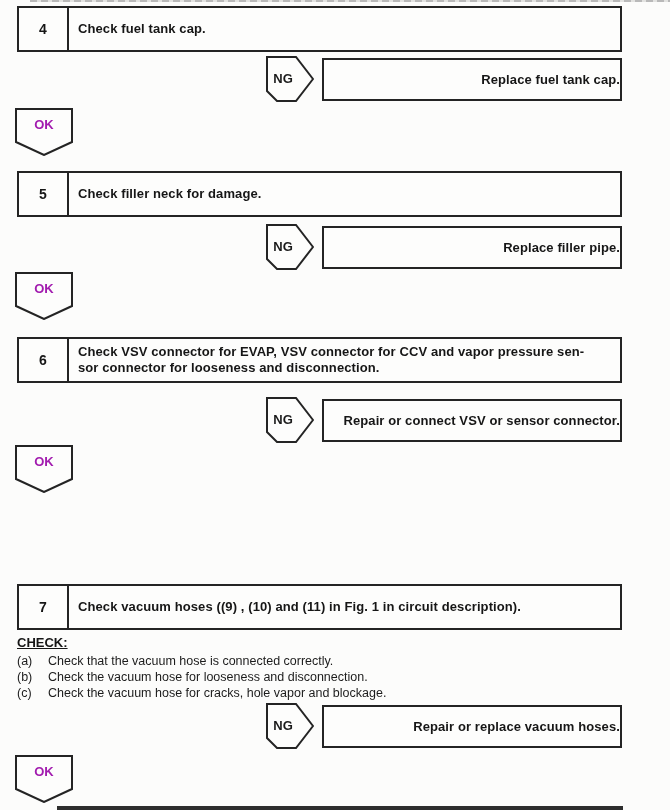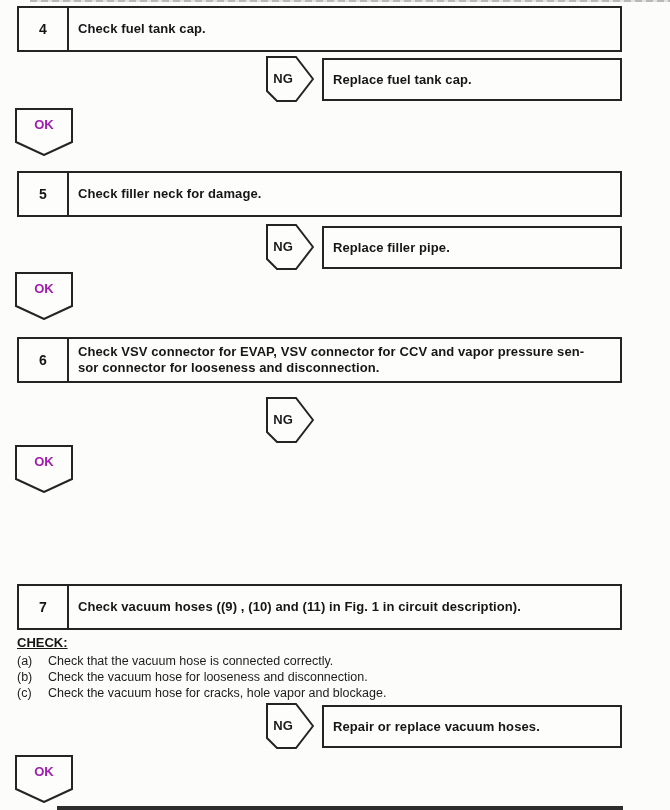--- a/index.html
+++ b/index.html
@@ -56,20 +56,21 @@
     font-weight: bold; font-size: 13px; color: #1a1a1a;
   }
   
   .action-box {
     position: absolute; left: 322px; width: 300px; height: 43px;
     border: 2px solid #242424; background: #fdfdfc;
     box-sizing: border-box;
     display: flex; align-items: center; padding-left: 9px;
     font-weight: bold; font-size: 13px; letter-spacing: 0.1px;
     white-space: nowrap;
+    justify-content: flex-end;
   }
   
   .ok-marker {
     position: absolute; left: 15px; width: 58px; height: 48px;
   }
   .ok-marker svg { display: block; }
   .ok-label {
     position: absolute; left: 0; top: 9px; width: 58px; text-align: center;
     font-weight: bold; font-size: 13px; color: #a21caf;
   }
@@ -147,20 +148,23 @@
     <div class="step-title">
       <div class="tline">Check VSV connector for EVAP, VSV connector for CCV and vapor pressure sen-</div>
       <div class="tline wrapline">sor connector for looseness and disconnection.</div>
     </div>
   </div>
   <div class="ng-shape" style="top:397px">
     <svg width="48" height="46" viewBox="0 0 48 46">
       <polygon class="shape-stroke" points="1,1 30,1 47,23 30,45 11,45 1,35"></polygon>
     </svg>
     <span class="ng-label">NG</span>
+  </div>
+  <div class="action-box" style="top:399px">
+    <span>Repair or connect VSV or sensor connector.</span>
   </div>
   <div class="ok-marker" style="top:445px">
     <svg width="58" height="48" viewBox="0 0 58 48">
       <polygon class="shape-stroke" points="1,1 57,1 57,34 29,47 1,34"></polygon>
     </svg>
     <span class="ok-label">OK</span>
   </div>
 
   <div class="step-box" style="top:584px">
     <div class="step-num">7</div>

